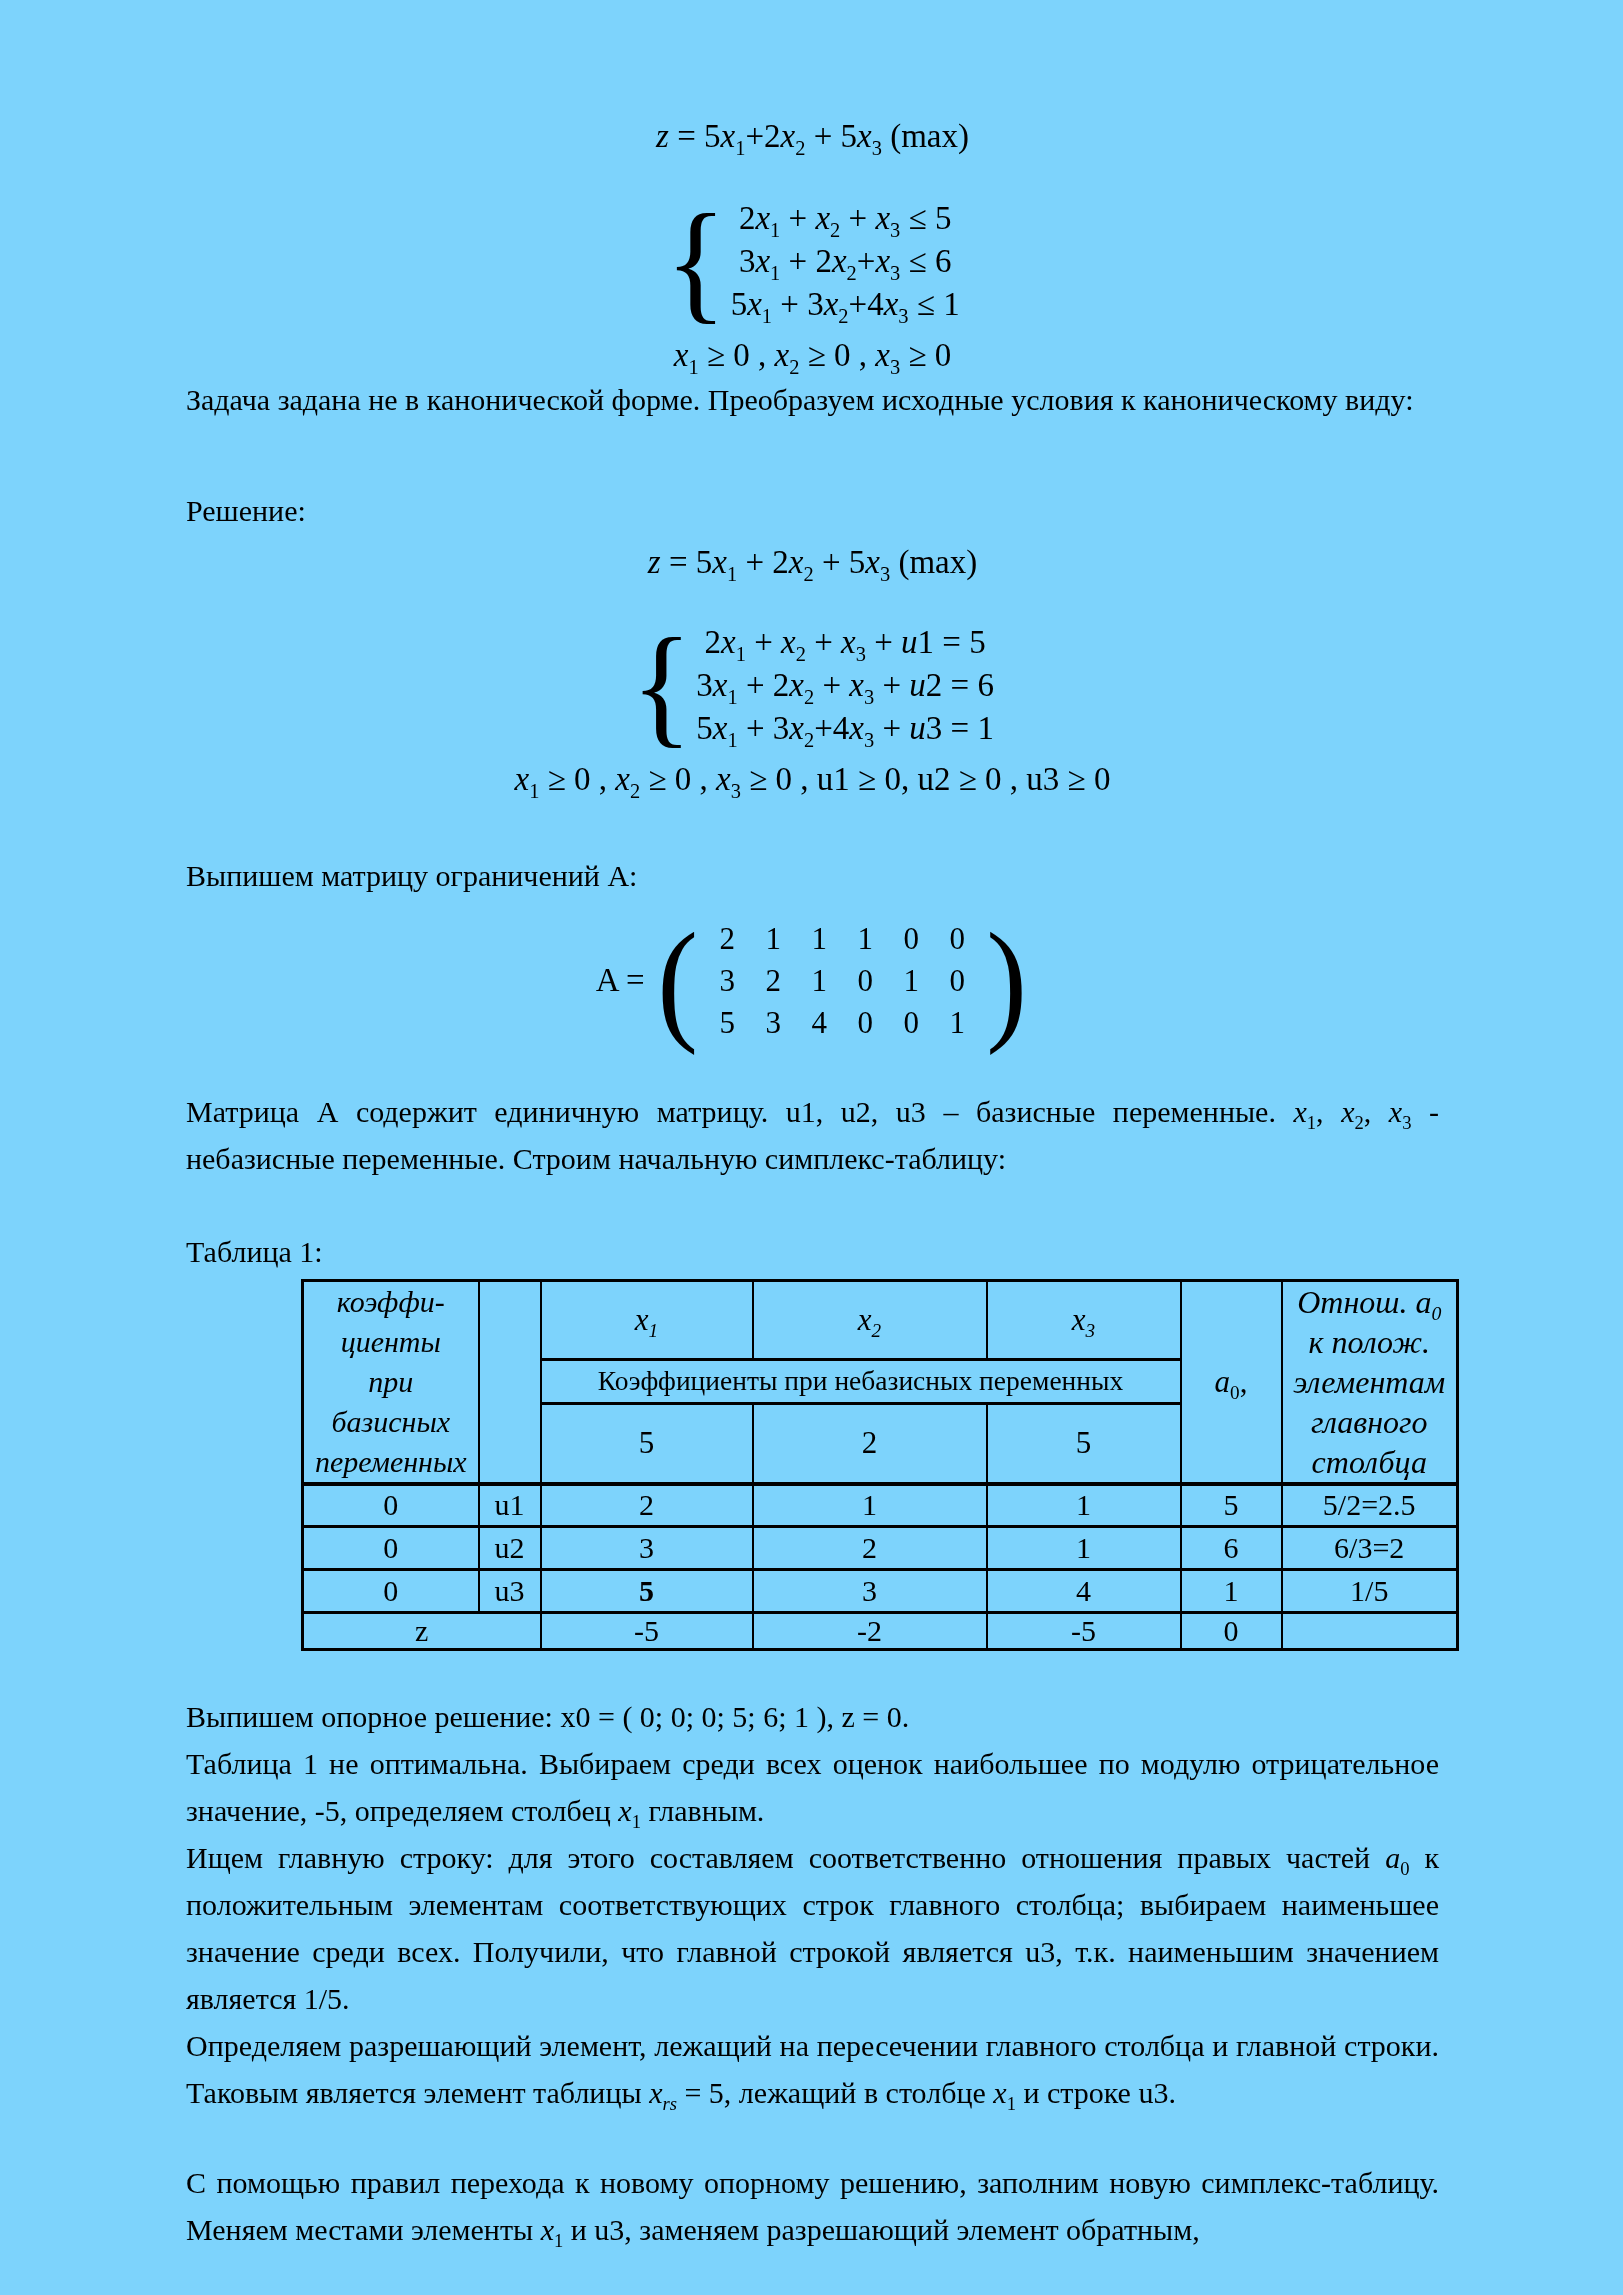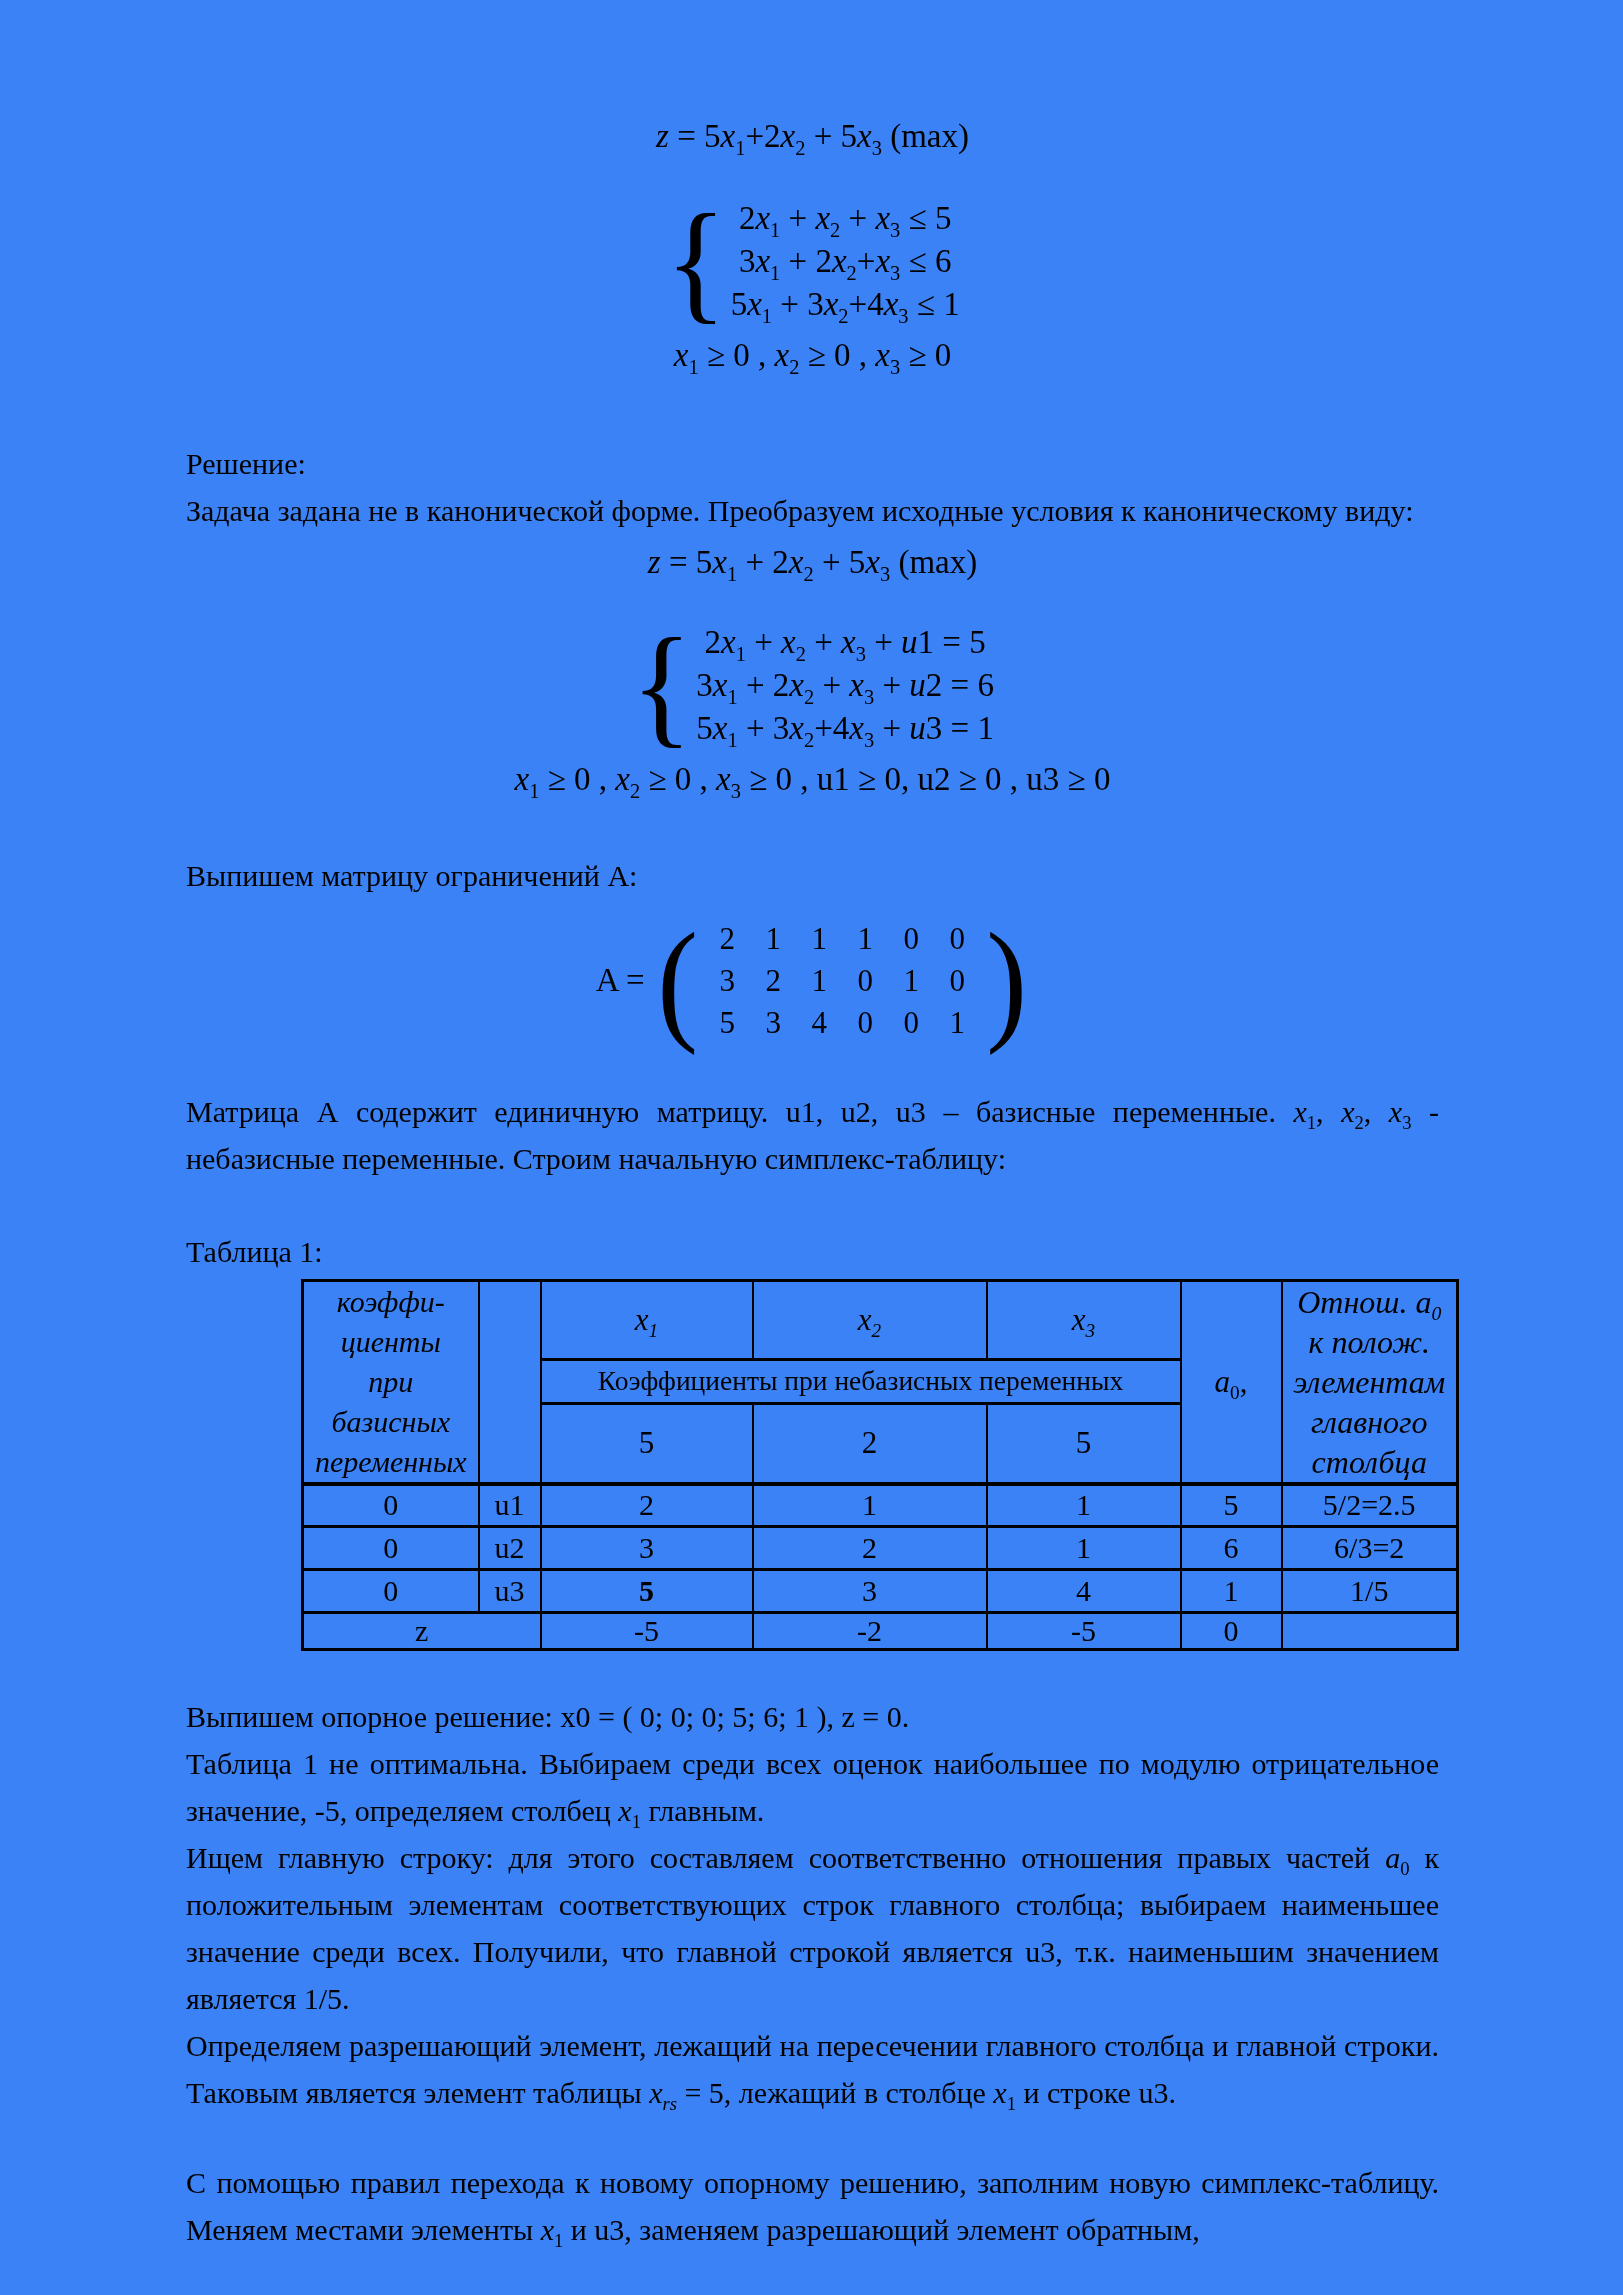--- a/index.html
+++ b/index.html
@@ -1,21 +1,21 @@
 <!DOCTYPE html>
 <html style="font-size:10.5px"><head>
 <meta charset="utf-8">
 <style>
   * { margin:0; padding:0; box-sizing:border-box; }
   html,body { background:#888; }
   .doc {
     position:relative;
     width:1623px; height:2295px;
     margin:0 auto;
-    background:#3b82f6;
+    background:#7dd3fc;
     color:#000;
     font-family:"Liberation Serif", serif;
     overflow:hidden;
   }
   .content { padding-left:186px; padding-right:184px; }
   .center { text-align:center; }
   .formula { font-size:33px; line-height:42px; }
   .formula i, .para i, .stable i { font-style:italic; }
   sub { font-size:0.62em; line-height:0; }
 
@@ -72,22 +72,22 @@
       <span class="brace">{</span>
       <div class="syslines">
         <div class="formula">2<i>x</i><sub>1</sub> + <i>x</i><sub>2</sub> + <i>x</i><sub>3</sub> ≤ 5</div>
         <div class="formula">3<i>x</i><sub>1</sub> + 2<i>x</i><sub>2</sub>+<i>x</i><sub>3</sub> ≤ 6</div>
         <div class="formula">5<i>x</i><sub>1</sub> + 3<i>x</i><sub>2</sub>+4<i>x</i><sub>3</sub> ≤ 1</div>
       </div>
     </div>
 
     <div class="formula center nonneg"><i>x</i><sub>1</sub> ≥ 0 , <i>x</i><sub>2</sub> ≥ 0 , <i>x</i><sub>3</sub> ≥ 0</div>
 
+    <div class="para just">Задача задана не в канонической форме. Преобразуем исходные условия к каноническому виду:</div>
     <div class="para heading">Решение:</div>
-    <div class="para just">Задача задана не в канонической форме. Преобразуем исходные условия к каноническому виду:</div>
 
     <div class="formula center f4"><i>z</i> = 5<i>x</i><sub>1</sub> + 2<i>x</i><sub>2</sub> + 5<i>x</i><sub>3</sub> (max)</div>
 
     <div class="sys sys2">
       <span class="brace">{</span>
       <div class="syslines">
         <div class="formula">2<i>x</i><sub>1</sub> + <i>x</i><sub>2</sub> + <i>x</i><sub>3</sub> + <i>u</i>1 = 5</div>
         <div class="formula">3<i>x</i><sub>1</sub> + 2<i>x</i><sub>2</sub> + <i>x</i><sub>3</sub> + <i>u</i>2 = 6</div>
         <div class="formula">5<i>x</i><sub>1</sub> + 3<i>x</i><sub>2</sub>+4<i>x</i><sub>3</sub> + <i>u</i>3 = 1</div>
       </div>

